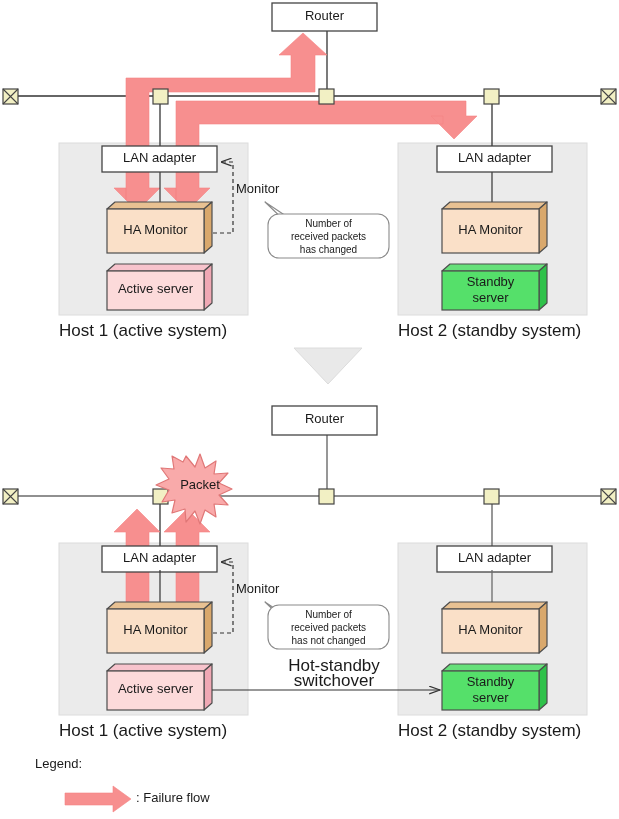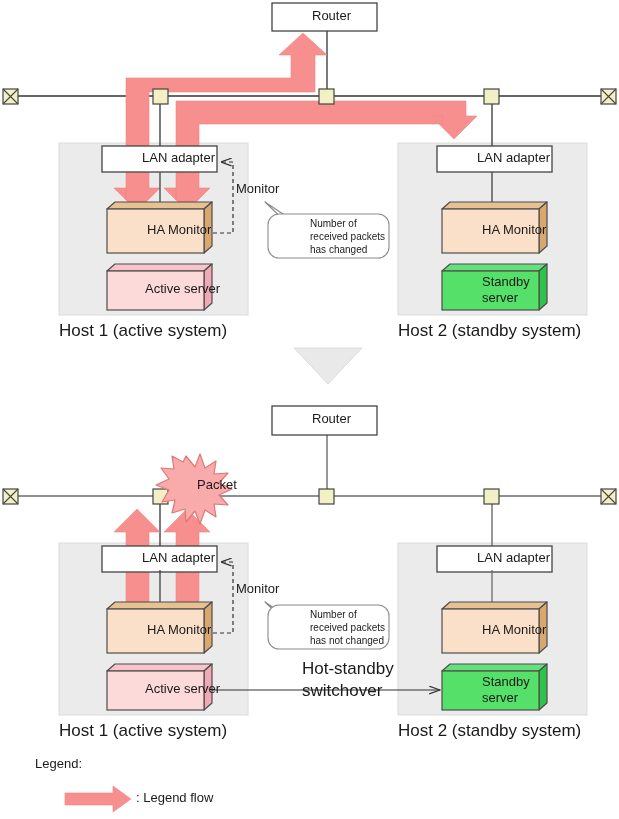--- a/index.html
+++ b/index.html
@@ -1,21 +1,21 @@
 <!DOCTYPE html>
 <html><head>
 <meta charset="utf-8">
 <style>
   html,body{margin:0;padding:0;background:#ffffff;}
   body{width:619px;height:819px;font-family:"Liberation Sans",sans-serif;color:#000;}
   #stage{position:relative;width:619px;height:819px;overflow:hidden;}
   svg#diagram{position:absolute;left:0;top:0;width:619px;height:819px;}
 
   .lbl{position:absolute;font-family:"Liberation Sans",sans-serif;color:#1a1a1a;white-space:pre;line-height:1.15;}
-  .lbl.c{padding-left:40px;}
+  .lbl.c{text-align:center;}
   .t13{font-size:13px;}
   .t12{font-size:17px;}
   .t11{font-size:10px;}
 </style>
 </head>
 <body>
 
 <div id="stage">
 
   <svg id="diagram" viewBox="0 0 619 819">
@@ -192,25 +192,25 @@
 
   <div class="lbl c t13" style="left:102px;top:551px;width:115px;">LAN adapter</div>
   <div class="lbl c t13" style="left:107px;top:623px;width:97px;">HA Monitor</div>
   <div class="lbl c t13" style="left:105px;top:682px;width:101px;">Active server</div>
   <div class="lbl t13" style="left:236px;top:582px;">Monitor</div>
   <div class="lbl c t11" style="left:270px;top:608px;width:117px;line-height:13px;">Number of
 received packets
 has not changed</div>
   <div class="lbl t12" style="left:59px;top:721px;">Host 1 (active system)</div>
 
-  <div class="lbl c t12" style="left:262px;top:658px;width:130px;line-height:22px;">Hot-standby
+  <div class="lbl c t12" style="left:269px;top:658px;width:130px;line-height:15px;">Hot-standby
 switchover</div>
 
   <div class="lbl c t13" style="left:437px;top:551px;width:115px;">LAN adapter</div>
   <div class="lbl c t13" style="left:442px;top:623px;width:97px;">HA Monitor</div>
   <div class="lbl c t13" style="left:442px;top:674px;width:97px;line-height:16px;">Standby
 server</div>
   <div class="lbl t12" style="left:398px;top:721px;">Host 2 (standby system)</div>
 
   <div class="lbl t13" style="left:35px;top:757px;">Legend:</div>
-  <div class="lbl t13" style="left:136px;top:791px;">: Legend flow</div>
+  <div class="lbl t13" style="left:136px;top:791px;">: Failure flow</div>
 
 </div>
 
 </body></html>

